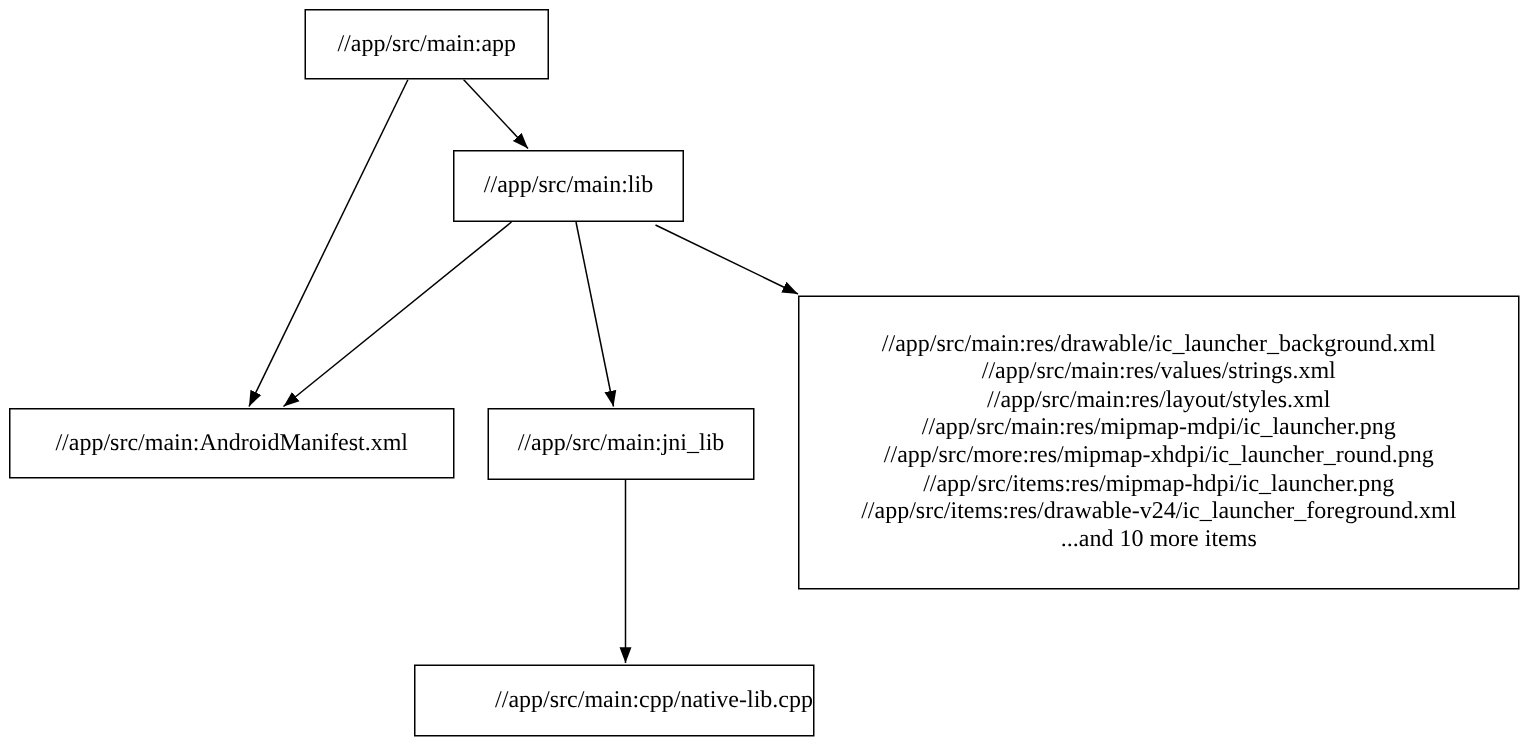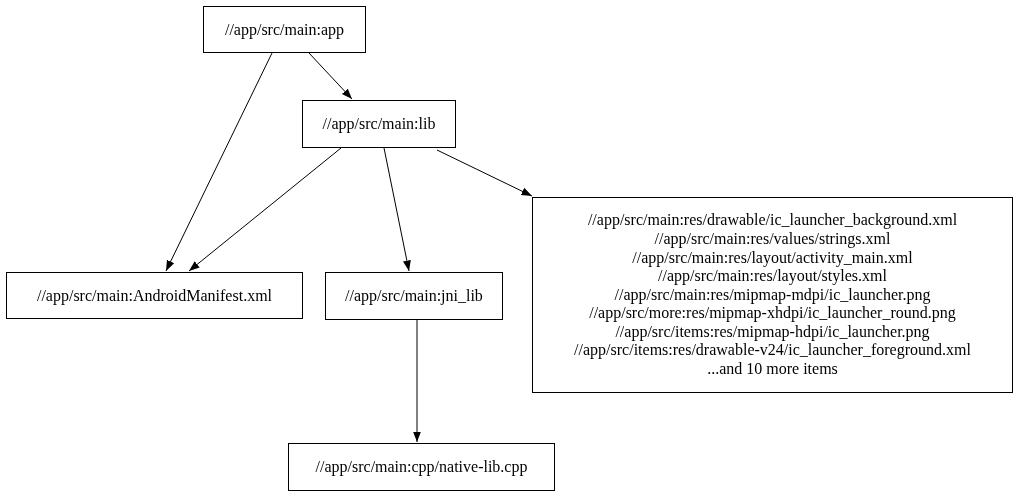--- a/index.html
+++ b/index.html
@@ -43,21 +43,21 @@
   .res-line {
     line-height: 18.6px;
     font-size: 16px;
   }
   
   .n-app        { left: 203px; top: 6px;   width: 163px; height: 47px; }
   .n-lib        { left: 302px; top: 100px; width: 154px; height: 48px; }
   .n-manifest   { left: 6px;   top: 272px; width: 297px; height: 47px; text-align: center; }
   .n-jni-lib    { left: 325px; top: 272px; width: 178px; height: 48px; }
   .n-resources  { left: 532px; top: 197px; width: 481px; height: 196px; }
-  .n-native-lib { left: 288px; top: 443px; width: 267px; height: 48px; }
+  .n-native-lib { left: 276px; top: 443px; width: 267px; height: 48px; justify-content: flex-end; }
 </style>
 </head>
 <body>
 
 <div class="canvas">
 
   <svg class="edges-layer" width="1018" height="496" viewBox="0 0 1018 496" xmlns="http://www.w3.org/2000/svg">
     <defs>
       <marker id="arrowhead" markerUnits="userSpaceOnUse" markerWidth="12" markerHeight="10" refX="10.5" refY="4.5" orient="auto">
         <path d="M0,0.5 L10.5,4.5 L0,8.5 z" fill="#000000"></path>
@@ -83,21 +83,20 @@
     <span>//app/src/main:AndroidManifest.xml</span>
   </div>
 
   <div class="node n-jni-lib">
     <span>//app/src/main:jni_lib</span>
   </div>
 
   <div class="node node-multiline n-resources">
     <div class="res-line">//app/src/main:res/drawable/ic_launcher_background.xml</div>
     <div class="res-line">//app/src/main:res/values/strings.xml</div>
-    <div class="res-line">//app/src/main:res/layout/activity_main.xml</div>
     <div class="res-line">//app/src/main:res/layout/styles.xml</div>
     <div class="res-line">//app/src/main:res/mipmap-mdpi/ic_launcher.png</div>
     <div class="res-line">//app/src/more:res/mipmap-xhdpi/ic_launcher_round.png</div>
     <div class="res-line">//app/src/items:res/mipmap-hdpi/ic_launcher.png</div>
     <div class="res-line">//app/src/items:res/drawable-v24/ic_launcher_foreground.xml</div>
     <div class="res-line">...and 10 more items</div>
   </div>
 
   <div class="node n-native-lib">
     <span>//app/src/main:cpp/native-lib.cpp</span>

